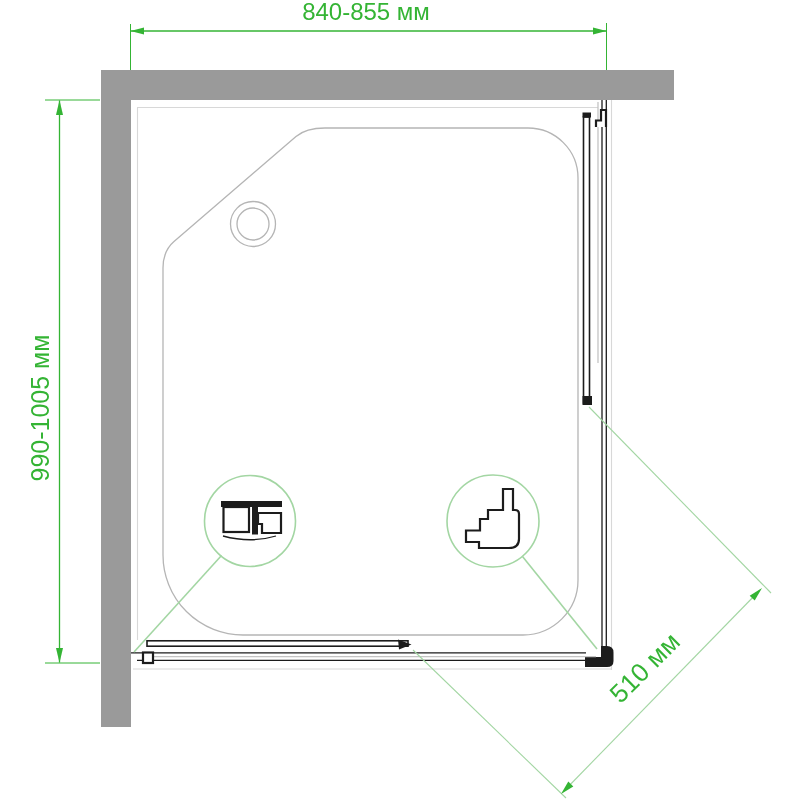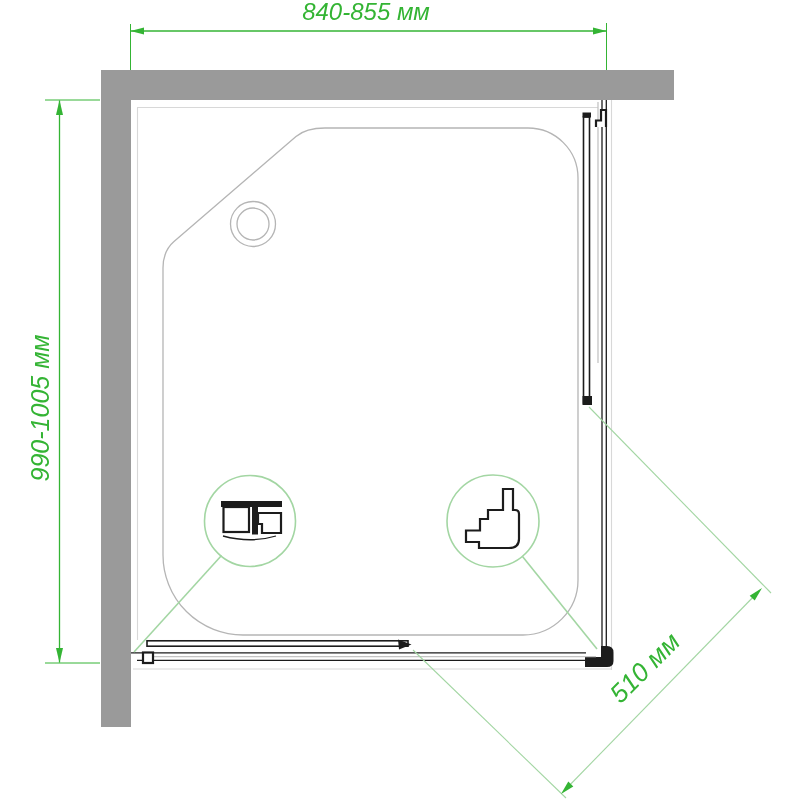--- a/index.html
+++ b/index.html
@@ -1,16 +1,16 @@
 <!DOCTYPE html>
 <html style="--dimension-green: #34b434; --detail-green: #a3d6a3; --wall-gray: #9a9a9a; --tray-outline: #b5b5b5; --rim-light: #d8d8d8; --glass-light: #c4c4c4; --frame-dark: #1c1c1c; --page-bg: #ffffff;"><head>
 <meta charset="utf-8">
 <style>
   html,body{margin:0;padding:0;background:#fff;}
-  .page{width:800px;height:800px;position:relative;background:var(--page-bg,#fff);overflow:hidden;font-style:italic;}
+  .page{width:800px;height:800px;position:relative;background:var(--page-bg,#fff);overflow:hidden;}
   svg{display:block;}
   
   .wall        {fill:var(--wall-gray,#9a9a9a);stroke:none;}
   .tray        {stroke:var(--tray-outline,#b5b5b5);fill:#fff;stroke-width:1.3;}
   .tray-line   {stroke:var(--tray-outline,#b5b5b5);fill:none;stroke-width:1.3;}
   .rim         {stroke:var(--rim-light,#d6d6d6);fill:none;stroke-width:1.1;}
   .glass       {stroke:var(--glass-light,#c4c4c4);fill:none;stroke-width:1.3;}
   .frame       {stroke:var(--frame-dark,#1c1c1c);fill:none;stroke-width:1.3;}
   .frame-thick {stroke:var(--frame-dark,#1c1c1c);fill:#fff;stroke-width:1.6;}
   .profile     {stroke:var(--frame-dark,#1c1c1c);fill:#fff;stroke-width:2.2;}

